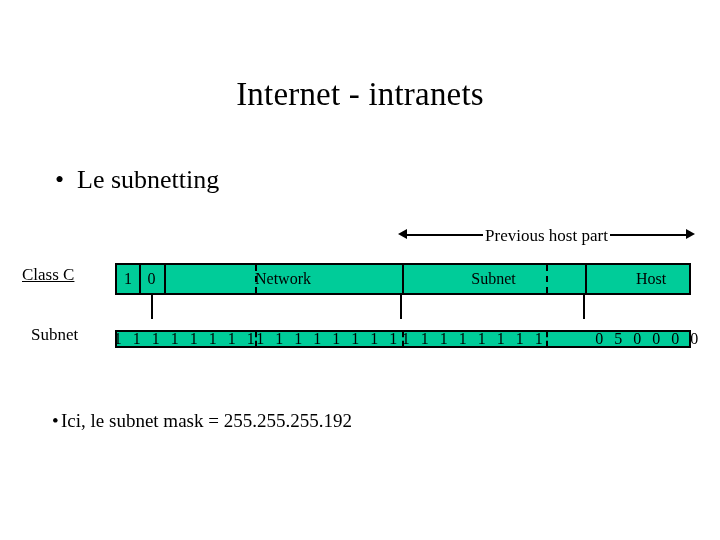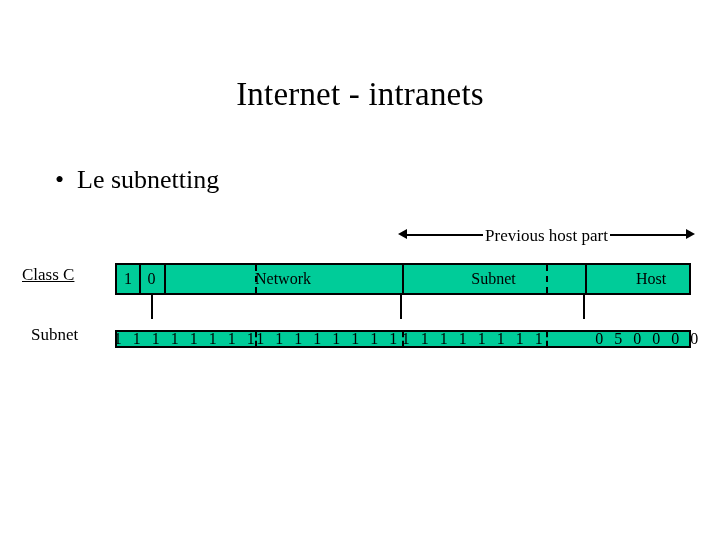--- a/index.html
+++ b/index.html
@@ -215,14 +215,17 @@
   <div class="bar row2">
     <div class="cell bits" style="left:0px;   width:138px;">1 1 1 1 1 1 1 1</div>
     <div class="sep dashed" style="left:138px;"></div>
     <div class="cell bits" style="left:138px; width:147px;">1 1 1 1 1 1 1 1</div>
     <div class="sep dashed" style="left:285px;"></div>
     <div class="cell bits" style="left:285px; width:144px;">1 1 1 1 1 1 1 1</div>
     <div class="sep dashed" style="left:429px;"></div>
     <div class="cell bits" style="left:487px; width:89px;">0 5 0 0 0 0</div>
   </div>
 
+  <div class="bullet-l2">
+    <span class="dot">•</span><span>Ici, le subnet mask = 255.255.255.192</span>
+  </div>
 
 </div>
 
 </body></html>

